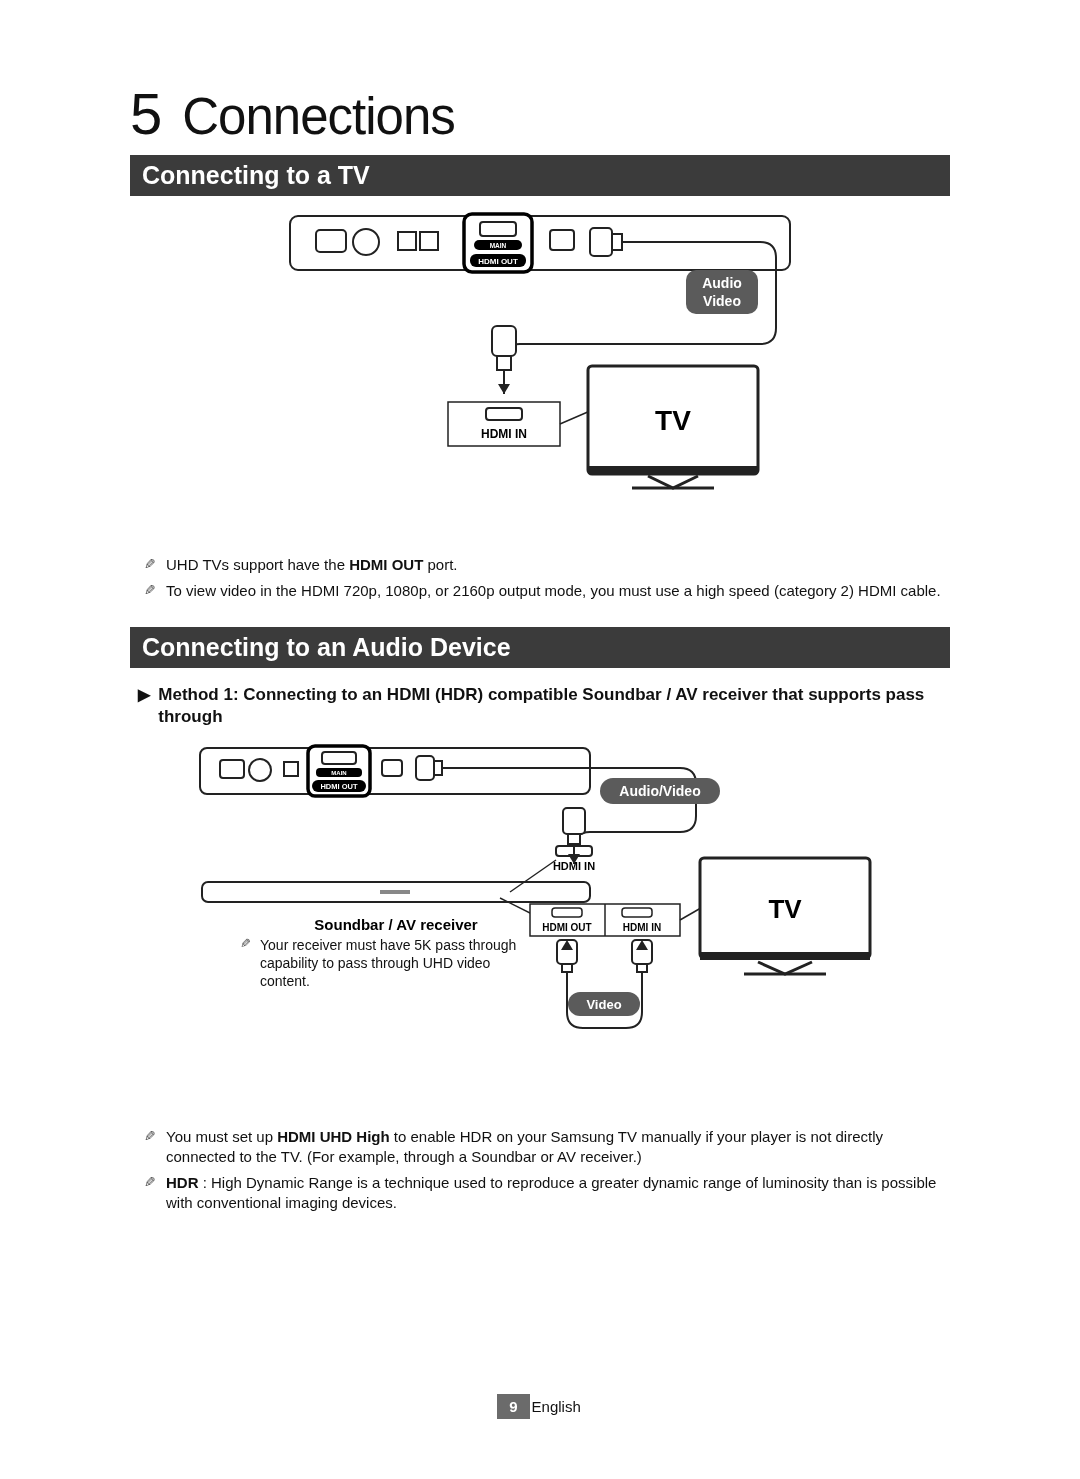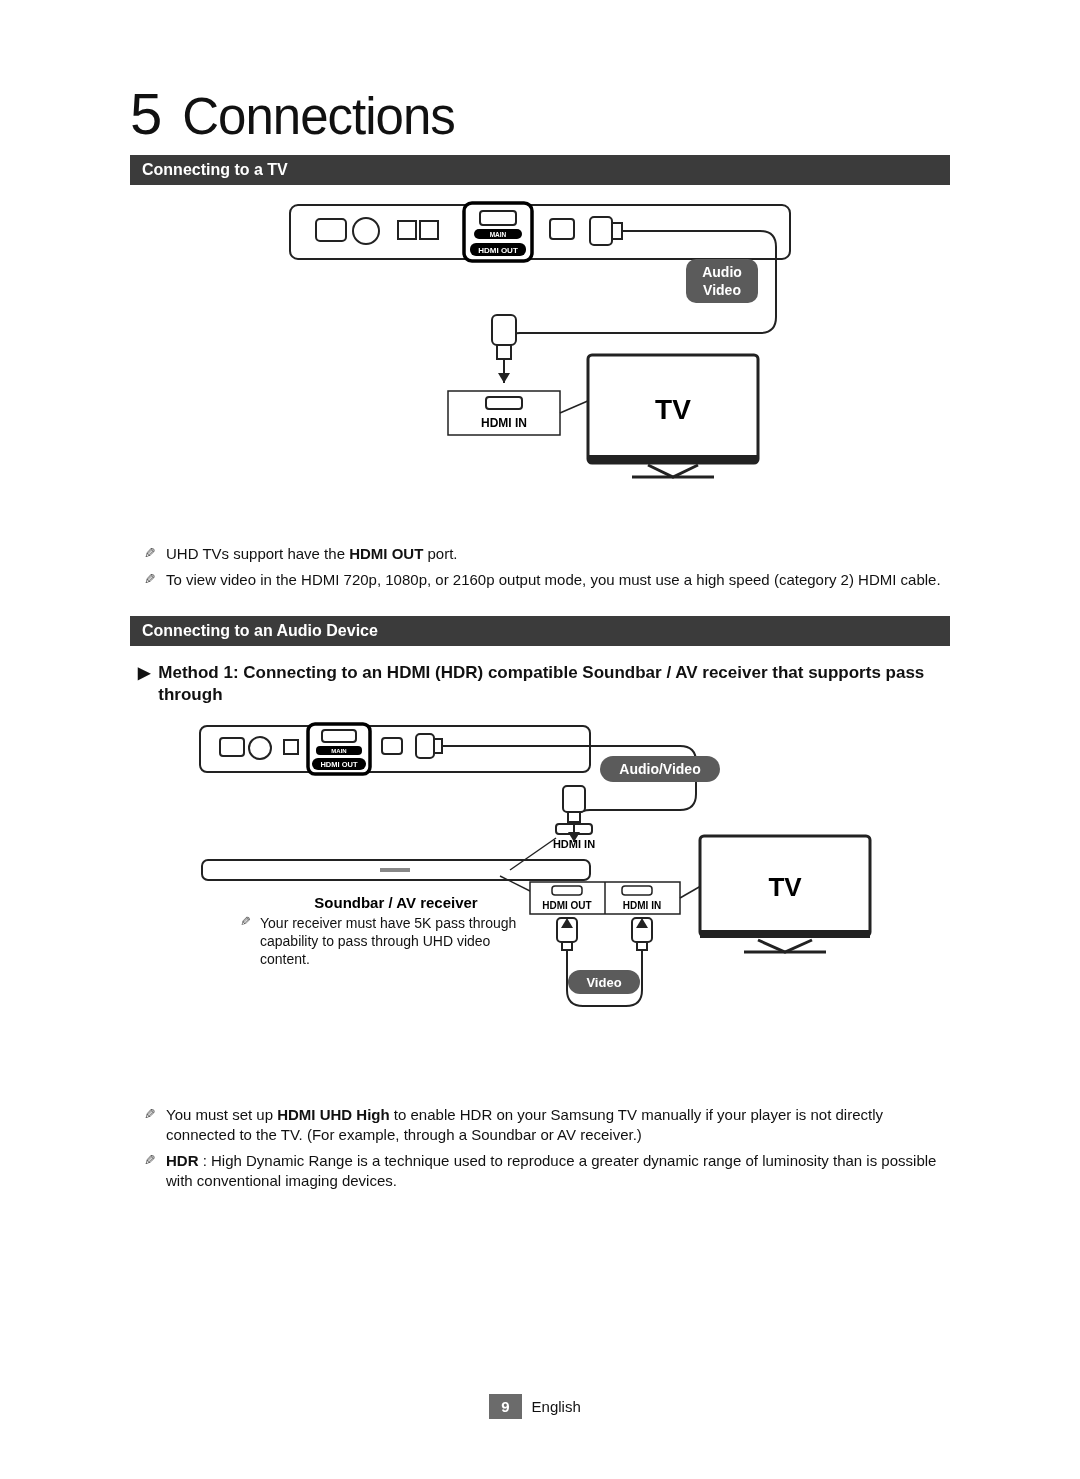--- a/index.html
+++ b/index.html
@@ -29,21 +29,21 @@
   }
   .chapter-title {
     font-size: 51px;
     font-weight: 300;
     letter-spacing: -1px;
   }
   .section-bar {
     background: #3b3b3b;
     color: #fff;
     font-weight: 700;
-    font-size: 16px;
+    font-size: 25px;
     padding: 6px 12px;
     margin: 6px 0 12px 0;
   }
   .diagram-box {
     width: 560px;
     margin: 0 auto 14px auto;
     position: relative;
   }
   svg { display: block; }
   .svg-label { font-family: Arial, Helvetica, sans-serif; }
@@ -110,21 +110,21 @@
     gap: 0;
     font-size: 15px;
   }
   .footer .pgnum {
     background: #6b6b6b;
     color: #fff;
     padding: 4px 12px;
     font-weight: 600;
   }
   .footer .lang {
-    padding: 4px 10px;
+    padding: 4px 2px;
   }
   .b { font-weight: 700; }
 </style>
 </head>
 <body>
 
 <div class="page">
 
   <div class="chapter-head">
     <span class="chapter-num">5</span>

